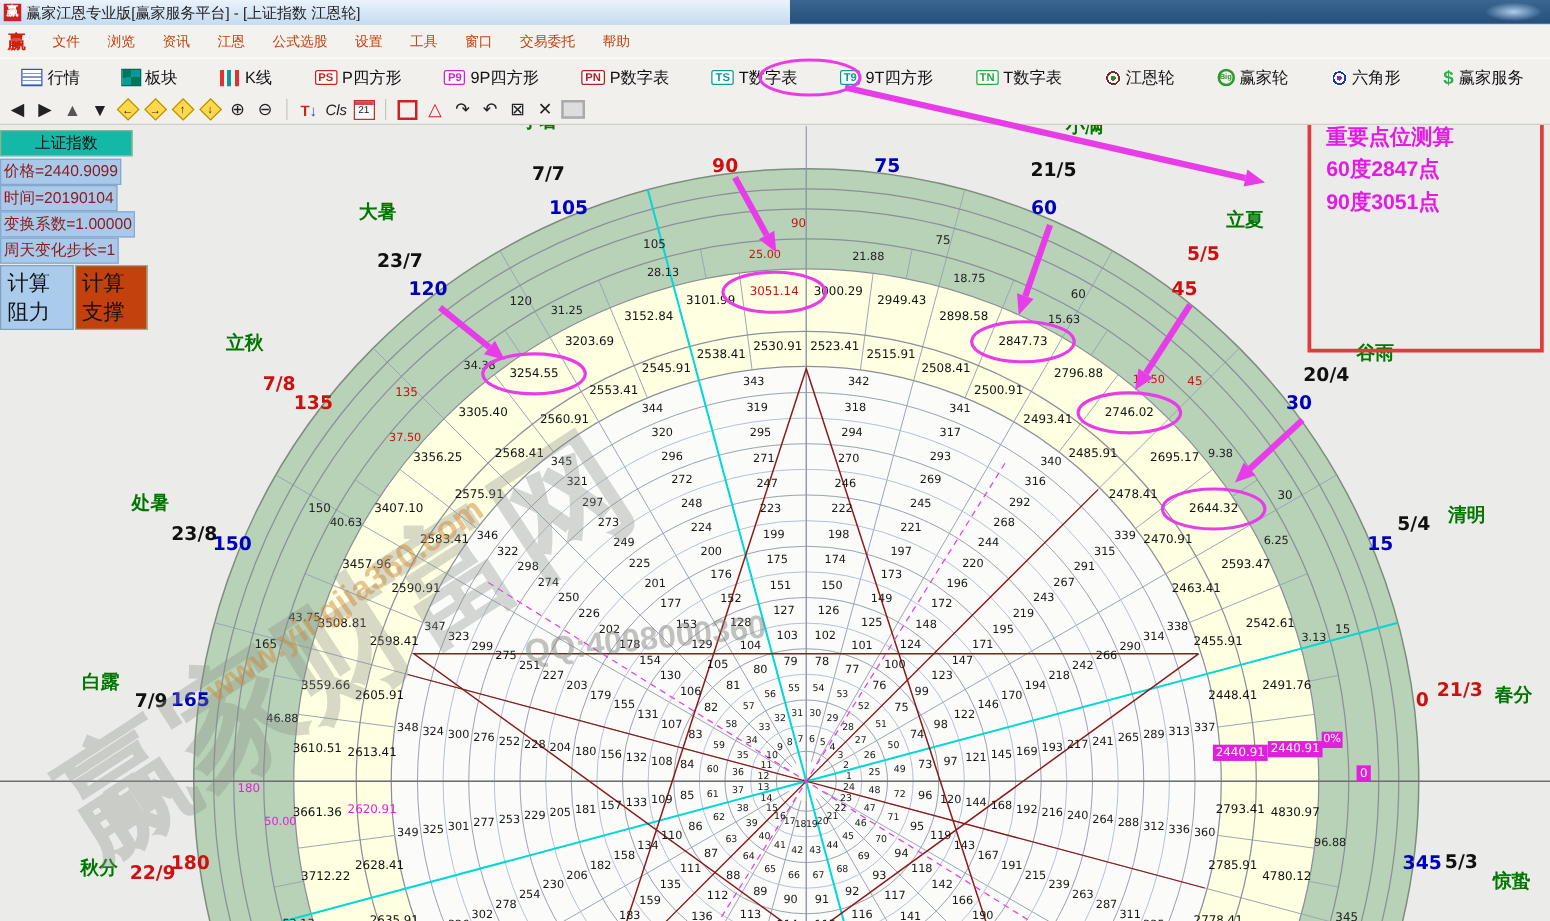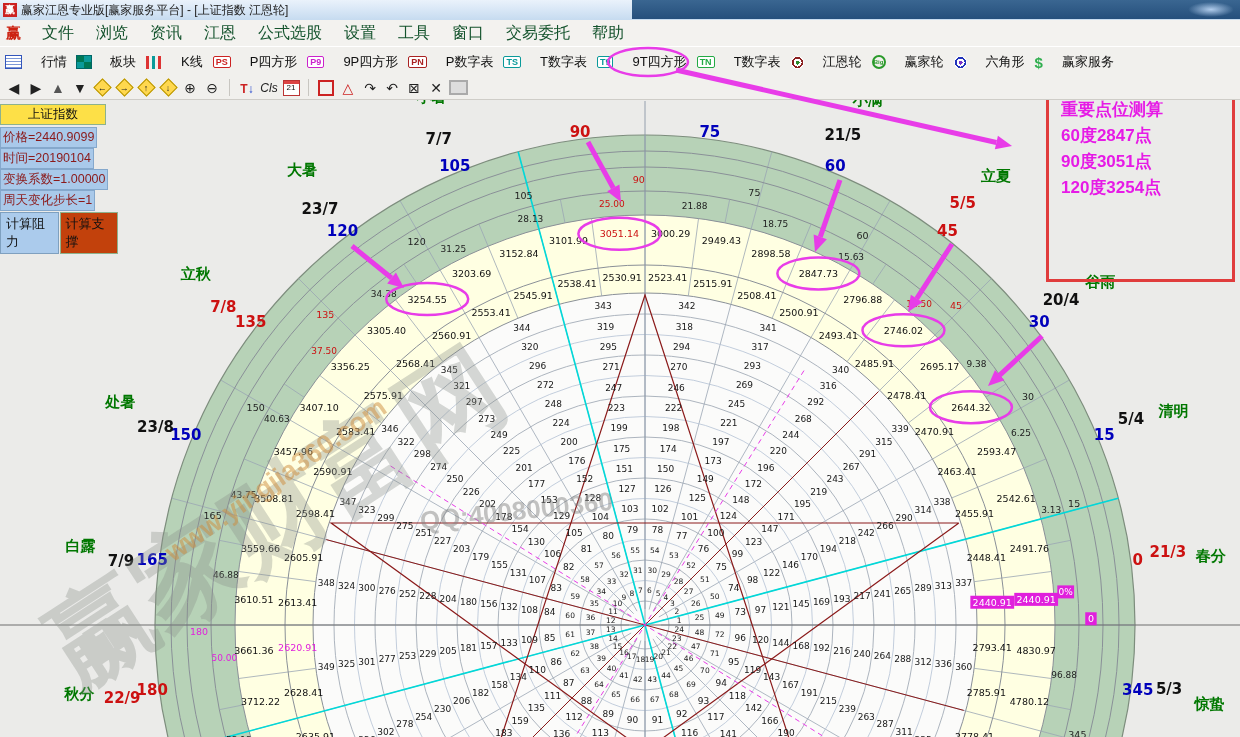--- a/index.html
+++ b/index.html
@@ -11,24 +11,24 @@
     display:flex;align-items:center;font-size:12px;color:#222}
   .titlebar .appico{width:14px;height:14px;margin:0 4px 0 3px;background:#c22;color:#fff;
     font-size:10px;line-height:14px;text-align:center;font-weight:bold}
   .titlebar-right{position:absolute;right:0;top:0;width:608px;height:19px;
     background:linear-gradient(#3a6691,#254f7c);}
   .titlebar-right .glow{position:absolute;right:6px;top:2px;width:46px;height:15px;border-radius:8px;
     background:radial-gradient(ellipse at center,rgba(200,225,255,.85),rgba(120,160,210,0) 70%)}
   .menubar{position:absolute;top:20px;left:0;width:1240px;height:26px;z-index:30;background:#f3f2ef;
     display:flex;align-items:center;border-bottom:1px solid #e2e0dc}
   .menubar .logo{color:#c21;font-weight:bold;font-size:15px;margin:0 10px 0 6px}
-  .menu-item{padding:0 11px;font-size:16px;color:#14532d;cursor:default}
+  .menu-item{padding:0 11px;font-size:11px;color:#c2410c;cursor:default}
   .toolbar1{position:absolute;top:46px;left:0;width:1240px;height:30px;z-index:30;background:#f1f0ed;
     border-top:1px solid #fff;border-bottom:1px solid #d8d6d1;display:flex;align-items:center}
-  .tb1-item{display:flex;align-items:center;gap:19px;padding:0 5px;font-size:13px;color:#111;position:relative}
+  .tb1-item{display:flex;align-items:center;gap:4px;padding:0 17px;font-size:13px;color:#111;position:relative}
   .badge{font-size:9px;font-weight:bold;border:1px solid;padding:0 2px;border-radius:2px;background:#fff}
   .ico{display:inline-block}
   .ico-table{width:15px;height:12px;border:1px solid #3355bb;
     background:repeating-linear-gradient(#fff 0 2px,#7b97d6 2px 3px),#fff}
   .ico-blocks{width:14px;height:12px;
     background:conic-gradient(#0a9a9a 0 25%,#075 25% 50%,#0a9a9a 50% 75%,#075 75%);outline:1px solid #066}
   .ico-kline{width:16px;height:13px;
     background:repeating-linear-gradient(90deg,#d33 0 3px,transparent 3px 6px,#0a9a9a 6px 9px,transparent 9px 12px)}
   .ico-wheel{width:13px;height:13px;border-radius:50%;
     background:radial-gradient(circle,#2a8a2a 0 2px,#fff 2px 4px,#8b2020 4px 5.5px,#fff 5.5px)}
@@ -57,26 +57,26 @@
   #wheel text{font-family:"DejaVu Sans","Liberation Sans",sans-serif}
   .watermark{position:absolute;z-index:2;pointer-events:none;white-space:nowrap;font-weight:bold}
   .wm-brand{left:58px;top:590px;font-size:104px;color:rgba(138,144,138,.34);
     transform:rotate(-33deg);transform-origin:0 50%}
   .wm-site{left:168px;top:540px;font-size:27px;color:rgba(205,140,60,.5);
     transform:rotate(-35deg);transform-origin:0 50%}
   .wm-qq{left:420px;top:506px;font-size:26px;color:rgba(130,130,130,.48);
     transform:rotate(-6deg);transform-origin:0 50%}
   
   .info-panel{position:absolute;left:0;top:104px;z-index:20;width:118px;font-size:12.5px}
-  .info-title{background:#fde047;border:1px solid #8db28d;text-align:center;padding:1px 0;color:#111;
+  .info-title{background:#14b8a6;border:1px solid #8db28d;text-align:center;padding:1px 0;color:#111;
     width:104px;margin-bottom:2px}
   .info-row{background:#a9c9ea;border:1px solid #85a8cc;color:#8b1a1a;padding:1px 2px;margin-bottom:0;
     display:inline-block;white-space:nowrap}
   .info-buttons{display:flex;gap:1px;margin-top:1px}
-  .calc-btn{padding:2px 5px;font-size:13px;color:#111;border:1px solid #7fa0bf;cursor:default}
+  .calc-btn{padding:2px 5px;font-size:17px;color:#111;border:1px solid #7fa0bf;cursor:default}
   .calc-btn.resist{background:#abcbec}.calc-btn.support{background:#c2410c;border-color:#8db28d}
   
   .anno-box{position:absolute;left:1046px;top:90px;width:189px;height:192px;z-index:25;
     border:3px solid #e03c3c;box-sizing:border-box;padding:4px 0 0 12px}
   .anno-line{color:#e61ae6;font-size:17px;line-height:26px;font-weight:bold;white-space:nowrap}
 </style>
 </head>
 <body>
 
 <div class="titlebar">
@@ -914,21 +914,20 @@
   <div class="info-buttons">
     <span class="calc-btn resist">计算阻力</span>
     <span class="calc-btn support">计算支撑</span>
   </div>
 </div>
 
 <div class="anno-box">
   <div class="anno-line">重要点位测算</div>
   <div class="anno-line">60度2847点</div>
   <div class="anno-line">90度3051点</div>
-  <div class="anno-line">120度3254点</div>
 </div>
 
 <svg id="ann" viewBox="0 0 1240 737">
     <ellipse cx="648" cy="62" rx="40" ry="14" fill="none" stroke="#e83ce8" stroke-width="2.5"></ellipse>
     <ellipse cx="970.9360880225977" cy="407.21646865631595" rx="41" ry="16" fill="none" stroke="#e83ce8" stroke-width="2.5"></ellipse>
     <ellipse cx="903.463559519227" cy="330.2787954682409" rx="41" ry="16" fill="none" stroke="#e83ce8" stroke-width="2.5"></ellipse>
     <ellipse cx="818.3771665658485" cy="273.42588531918614" rx="41" ry="16" fill="none" stroke="#e83ce8" stroke-width="2.5"></ellipse>
     <ellipse cx="619.3619733417839" cy="233.8393020904674" rx="41" ry="16" fill="none" stroke="#e83ce8" stroke-width="2.5"></ellipse>
     <ellipse cx="427.2164686563159" cy="299.0639119774023" rx="41" ry="16" fill="none" stroke="#e83ce8" stroke-width="2.5"></ellipse>
     <line x1="676" y1="70" x2="996.3942326131835" y2="142.47012404345816" stroke="#e83ce8" stroke-width="5"></line>

